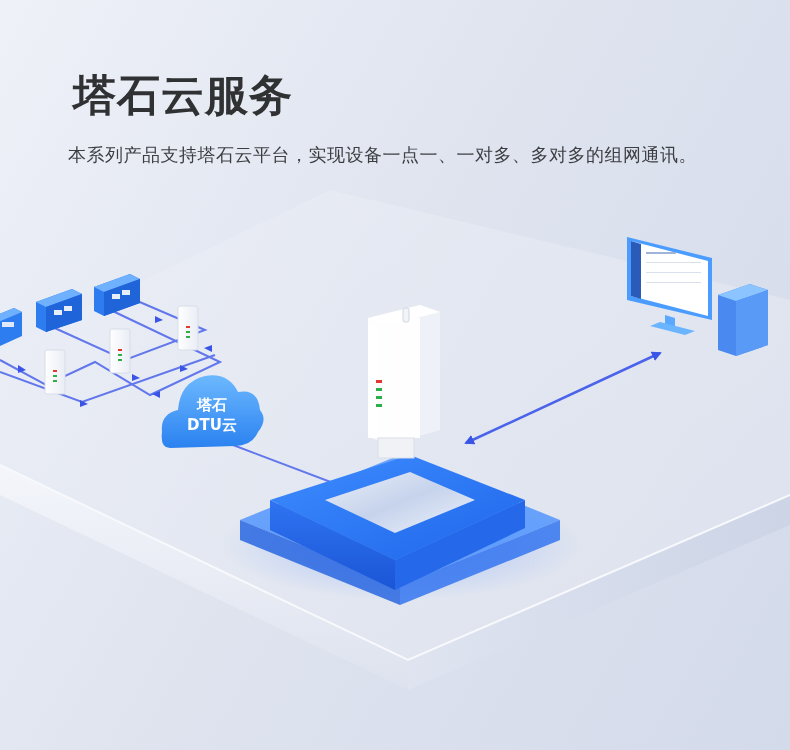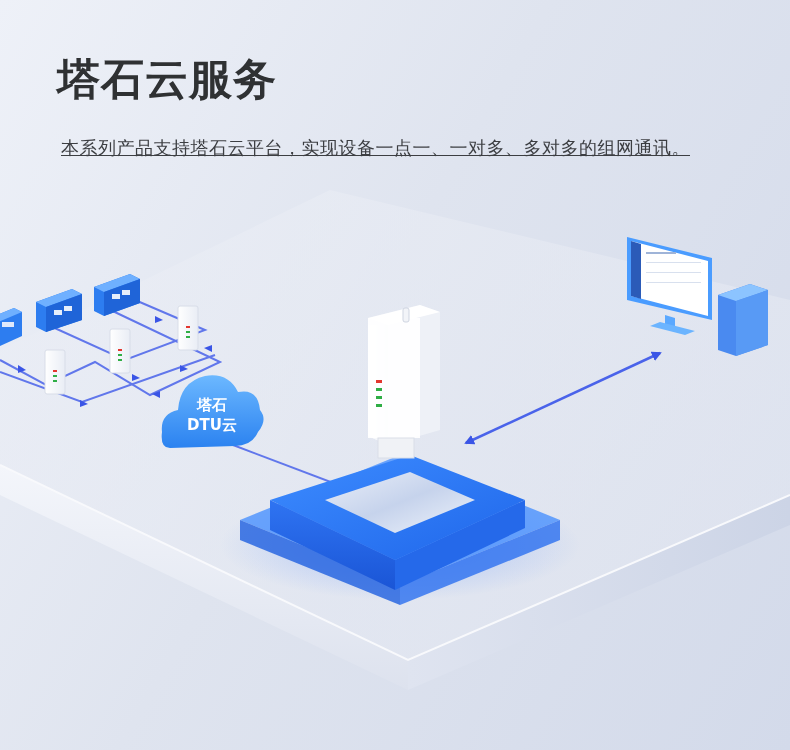--- a/index.html
+++ b/index.html
@@ -1,20 +1,20 @@
 <!DOCTYPE html>
 <html><head>
 <meta charset="utf-8">
 <style>
   html,body{margin:0;padding:0;}
   body{width:790px;height:750px;overflow:hidden;position:relative;
        font-family:"DejaVu Sans","Liberation Sans",sans-serif;
        background:linear-gradient(120deg,#eef1f8 0%,#dfe4ef 45%,#d3daea 100%);}
-  .title{position:absolute;left:57px;top:49px;font-size:43px;font-weight:bold;color:#2f3133;letter-spacing:1px;margin:0;line-height:60px;}
-  .subtitle{position:absolute;left:57px;top:131px;font-size:18px;color:#3c3e42;margin:4px;line-height:26px;letter-spacing:0.5px;text-decoration:underline;}
+  .title{position:absolute;left:57px;top:49px;font-size:43px;font-weight:bold;color:#2f3133;letter-spacing:1px;margin:16px;line-height:60px;}
+  .subtitle{position:absolute;left:57px;top:131px;font-size:18px;color:#3c3e42;margin:11px;line-height:26px;letter-spacing:0.5px;}
   .scene{position:absolute;left:0;top:0;width:790px;height:750px;}
   .cloud-label{font-family:"DejaVu Sans",sans-serif;font-weight:bold;fill:#ffffff;}
 </style>
 </head>
 <body>
 
 <h1 class="title">塔石云服务</h1>
 <p class="subtitle">本系列产品支持塔石云平台，实现设备一点一、一对多、多对多的组网通讯。</p>
 
 <svg class="scene" viewBox="0 0 790 750" xmlns="http://www.w3.org/2000/svg">

